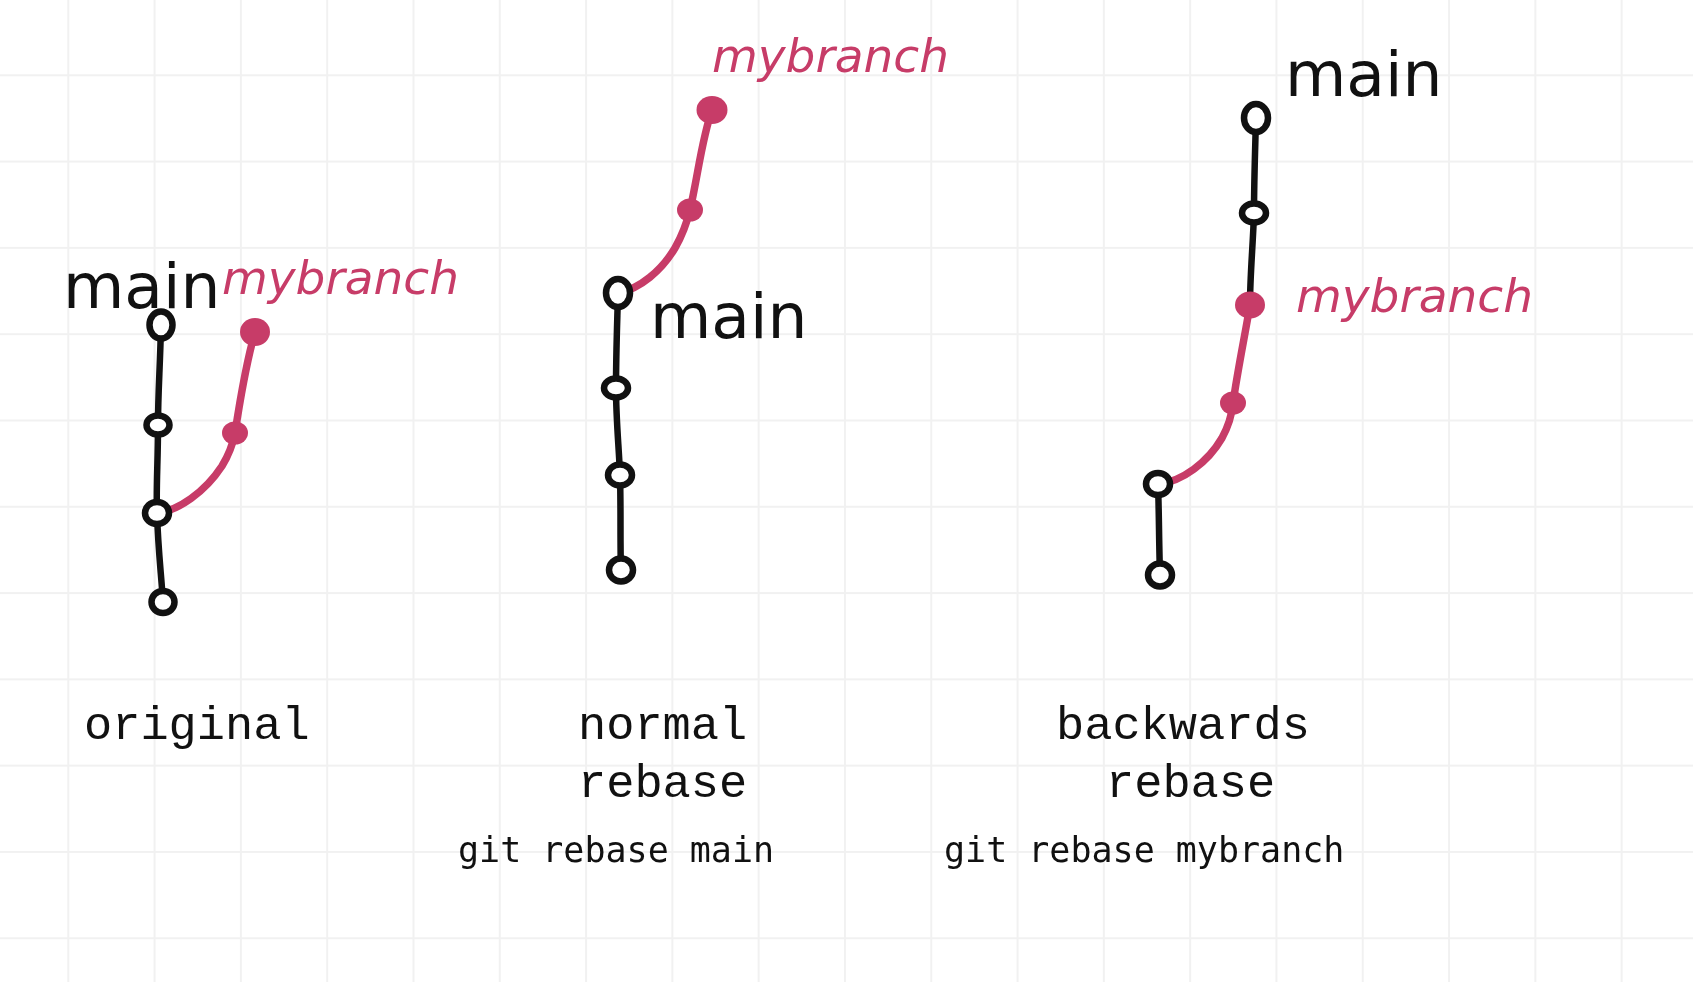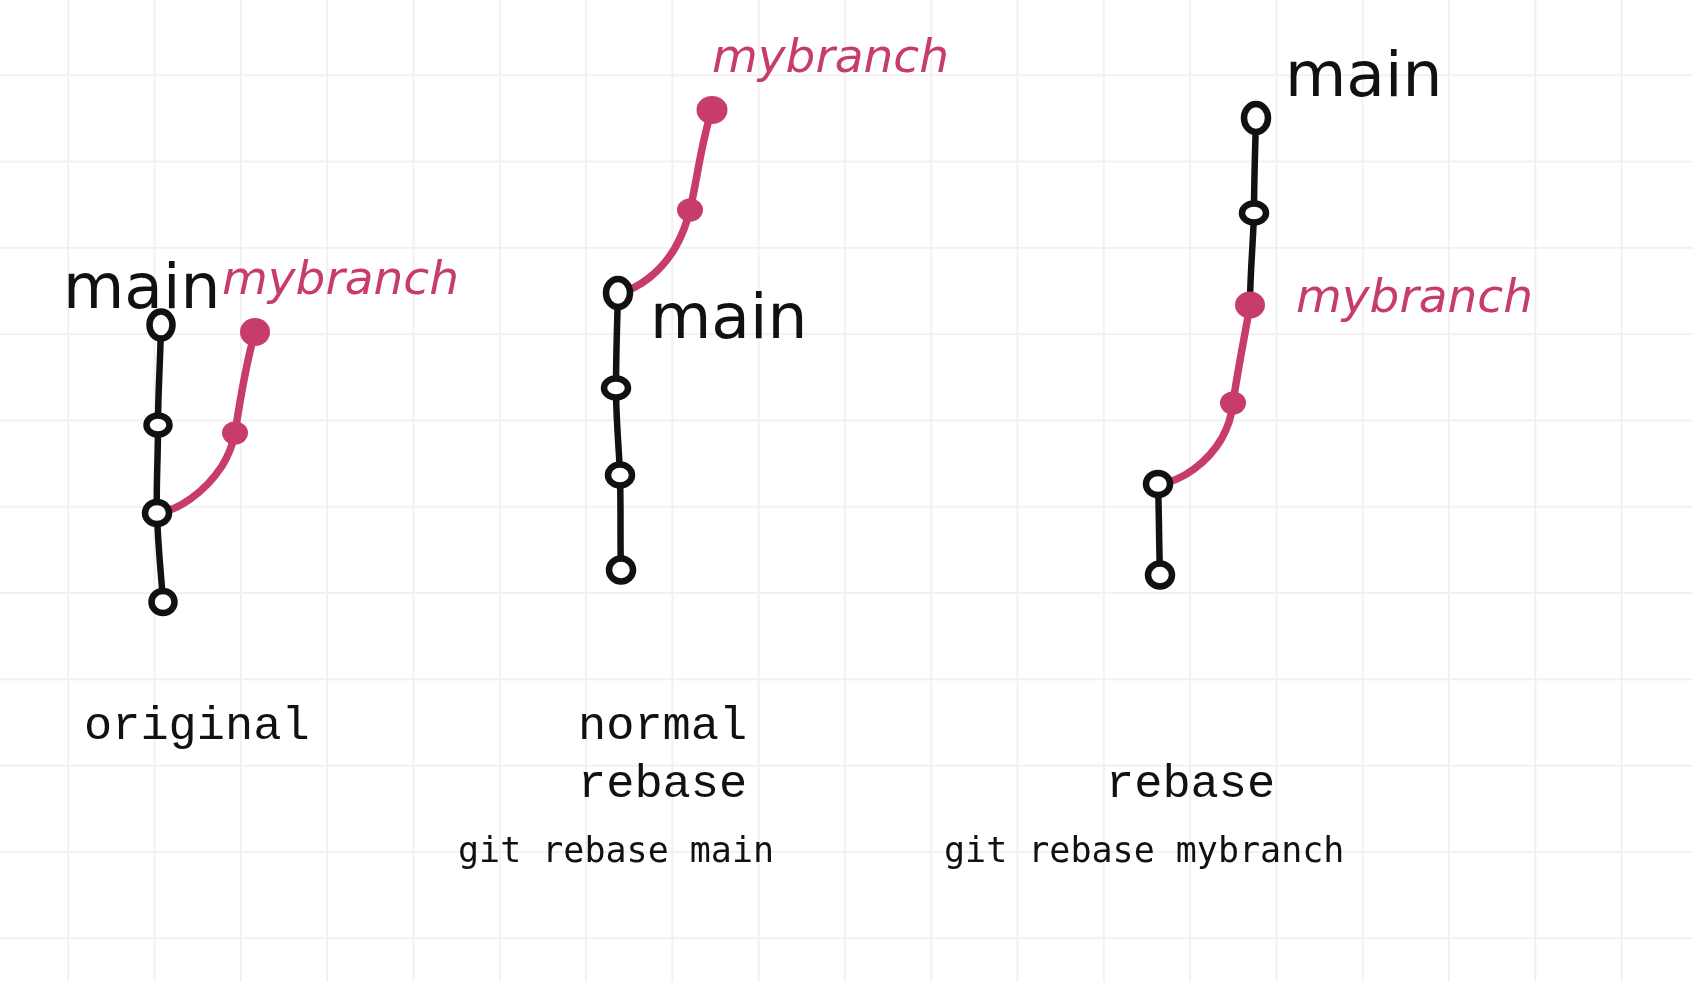--- a/index.html
+++ b/index.html
@@ -117,18 +117,19 @@
   <div class="lbl lbl-main" style="left:650px; top:282px;">main</div>
 
   <div class="lbl lbl-main" style="left:1285px; top:40px;">main</div>
   <div class="lbl lbl-branch" style="left:1296px; top:270px;">mybranch</div>
 
   <div class="caption" style="left:68px; top:698px;">original</div>
 
   <div class="caption" style="left:562px; top:698px;">normal</div>
   <div class="caption" style="left:562px; top:756px;">rebase</div>
 
+  <div class="caption" style="left:1040px; top:698px;">backwards</div>
   <div class="caption" style="left:1090px; top:756px;">rebase</div>
 
   <div class="cmd" style="left:458px; top:830px;">git rebase main</div>
   <div class="cmd" style="left:944px; top:830px;">git rebase mybranch</div>
 
 </div>
 
 </body></html>

